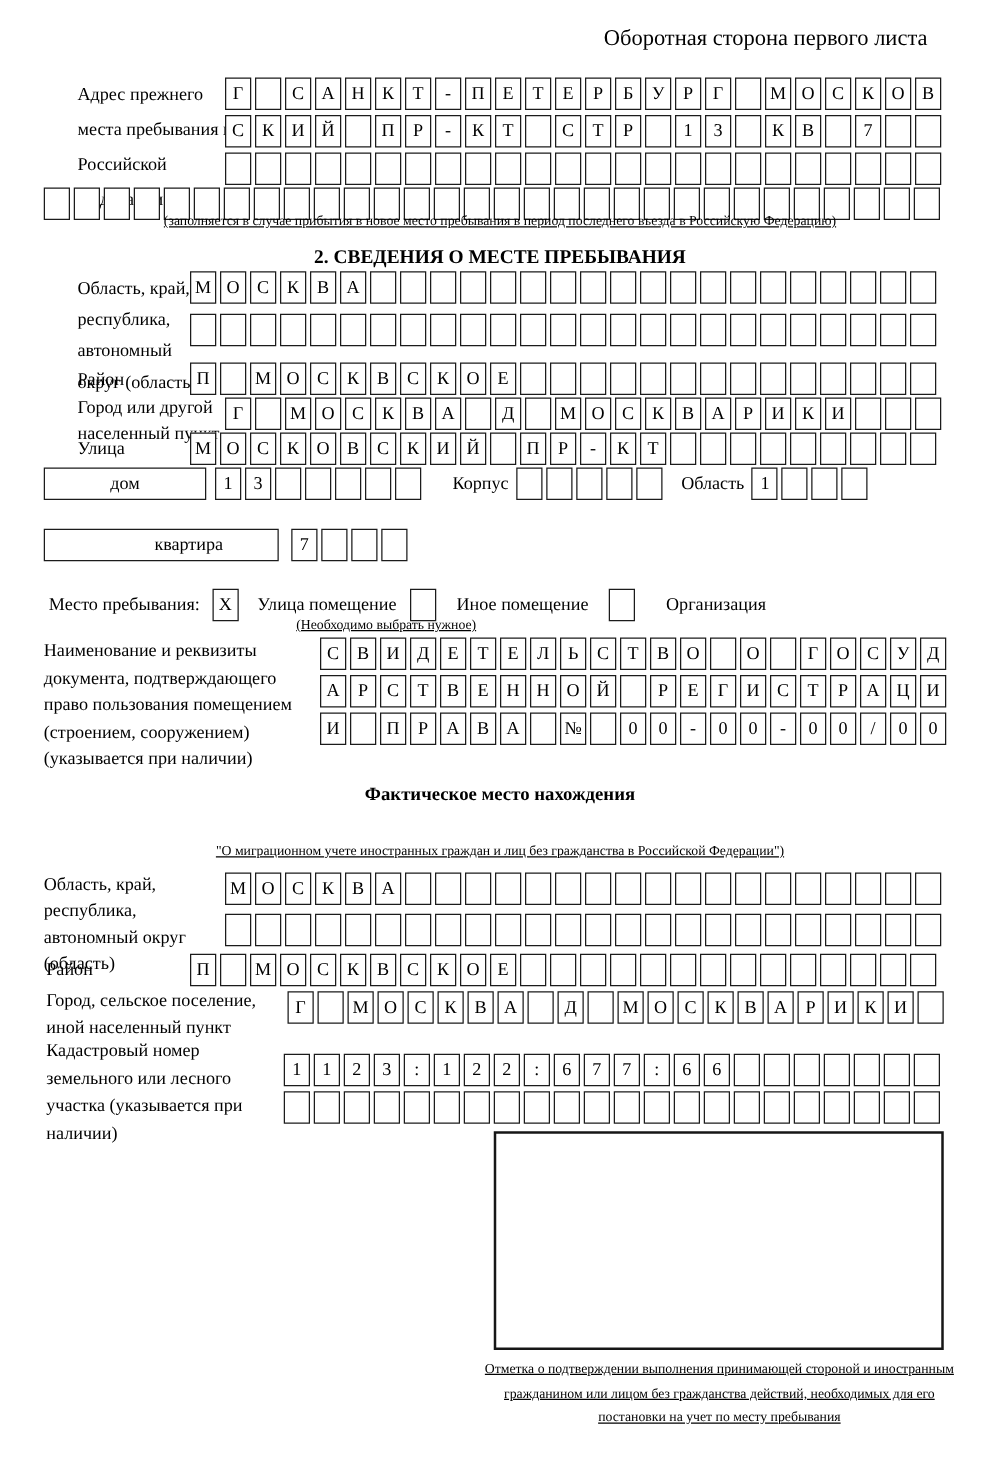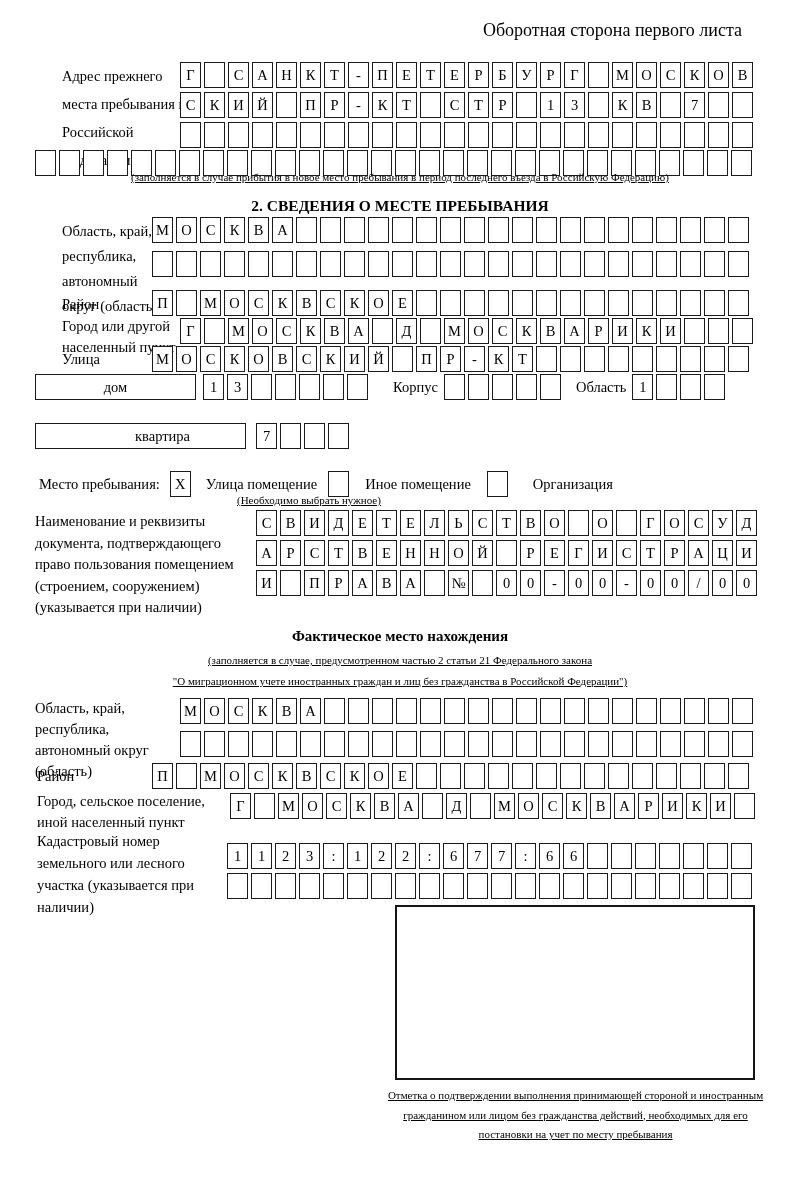--- a/index.html
+++ b/index.html
@@ -40,27 +40,27 @@
   .obl2-r1         { left:152px; top:217px; }
   .obl2-r2         { left:152px; top:251px; }
   .raion2-label    { left:62px;  top:294px; }
   .raion2-row      { left:152px; top:290px; }
   .gorod2-label    { left:62px;  top:316px; width:140px; }
   .gorod2-row      { left:180px; top:318px; }
   .ulica-label     { left:62px;  top:349px; }
   .ulica-row       { left:152px; top:346px; }
 
   .dom-row         { left:35px;  top:374px; }
-  .dom-box         { width:161px; }
+  .dom-box         { width:130px; }
   .dom-cells       { display:flex; margin-left:7px; }
   .korpus-lbl      { margin-left:22px; margin-right:6px; font-size:14.5px; }
   .stroenie-lbl    { margin-left:12px; margin-right:6px; font-size:14.5px; }
   .dom-note        { left:35px; top:404px; }
   .kv-row          { left:35px;  top:423px; }
-  .kv-box          { width:211px;padding-left:44px; }
+  .kv-box          { width:188px;padding-left:44px; }
   .kv-cells        { display:flex; margin-left:10px; }
   .kv-note         { left:35px; top:455px; }
 
   .mesto-row       { left:39px; top:471px; font-size:14.5px; }
   .mesto-note      { left:237px; top:494px; }
   .mlX  { margin-left:10px; }
   .ml12 { margin-left:12px; }
   .ml11 { margin-left:11px; }
   .ml13 { margin-left:13px; }
   .ml16 { margin-left:16px; }
@@ -468,21 +468,20 @@
       <div class="cell">0</div>
       <div class="cell">-</div>
       <div class="cell">0</div>
       <div class="cell">0</div>
       <div class="cell">/</div>
       <div class="cell">0</div>
       <div class="cell">0</div>
     </div>
 
   <div class="abs center fact-title bold">Фактическое место нахождения</div>
-  <div class="abs center fact-note1 note">(заполняется в случае, предусмотренном частью 2 статьи 21 Федерального закона</div>
   <div class="abs center fact-note2 note">"О миграционном учете иностранных граждан и лиц без гражданства в Российской Федерации")</div>
 
   <div class="abs oblf-label lbl">Область, край, республика, автономный округ (область)</div>
   <div class="cellrow oblf-r1">
       <div class="cell">М</div>
       <div class="cell">О</div>
       <div class="cell">С</div>
       <div class="cell">К</div>
       <div class="cell">В</div>
       <div class="cell">А</div>

